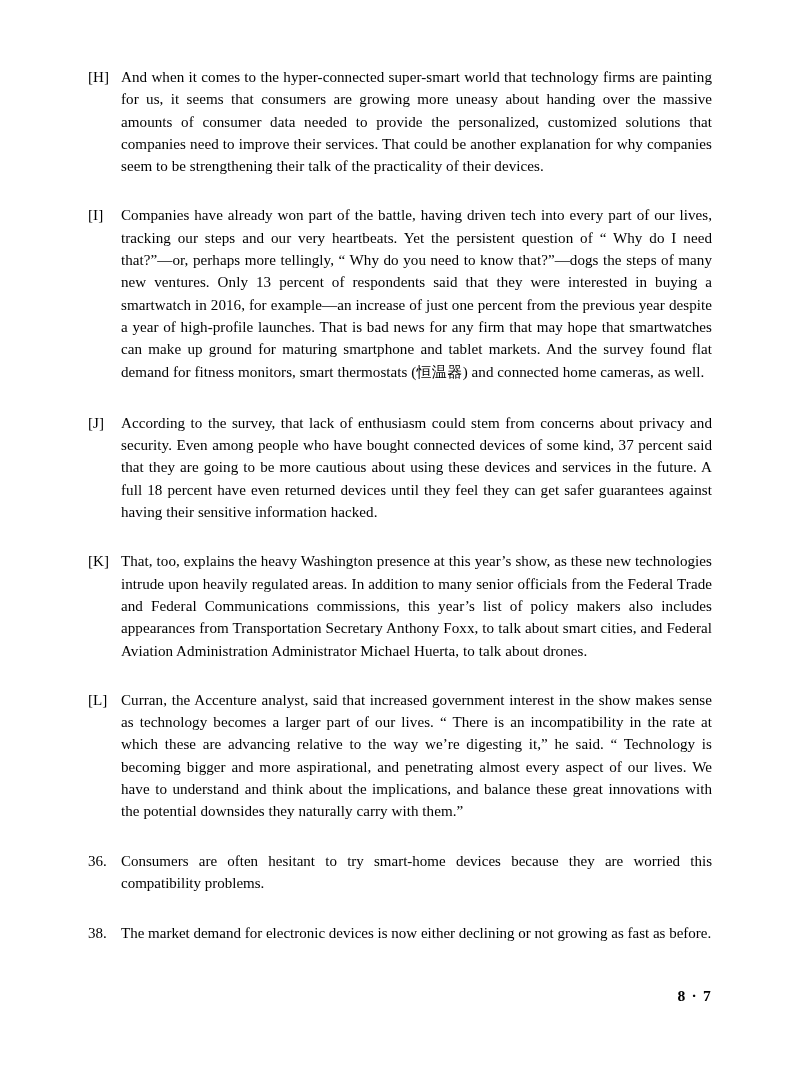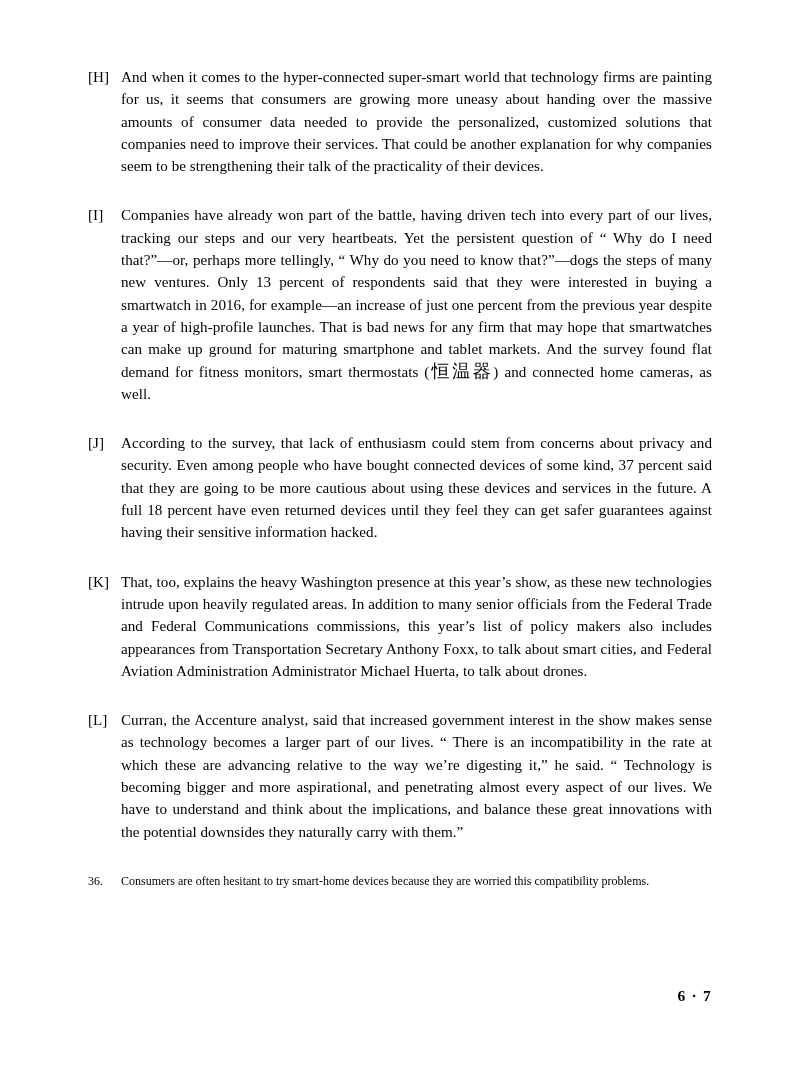--- a/index.html
+++ b/index.html
@@ -47,31 +47,31 @@
     white-space: nowrap;
   }
   .para-text {
     display: block;
   }
   
   .ital {
   }
   .cjk {
     font-family: Liberation Mono, monospace;
-    font-size: 18px;
+    font-size: 15px;
     letter-spacing: 0.4px;
   }
   
   .qitem {
     position: relative;
     padding-left: 33px;
     margin: 12px 0 27px 0;
     text-align: justify;
     text-justify: inter-word;
-    font-size: 12px;
+    font-size: 15px;
     line-height: 22.3px;
   }
   .qitem .qnum {
     position: absolute;
     left: 0;
     top: 0;
     white-space: nowrap;
   }
   .q36 { margin-bottom: 28px; }
   .q37 { margin-bottom: 28px; }
@@ -117,17 +117,21 @@
       <span class="tag">[L]</span>
       <span class="para-text">Curran, the Accenture analyst, said that increased government interest in the show makes sense as technology becomes a larger part of our lives. “ There is an incompatibility in the rate at which these are advancing relative to the way we’re digesting it,” he said. “ Technology is becoming bigger and more aspirational, and penetrating almost every aspect of our lives. We have to understand and think about the implications, and balance these great innovations with the potential downsides they naturally carry with them.”</span>
     </div>
 
     <div class="qitem q36">
       <span class="qnum">36.</span>
       <span class="para-text">Consumers are often hesitant to try smart-home devices because they are worried this compatibility problems.</span>
     </div>
 
 
+    <div class="qitem q38">
+      <span class="qnum">38.</span>
+      <span class="para-text">The market demand for electronic devices is now either declining or not growing as fast as before.</span>
+    </div>
 
   </div>
 
-  <div class="footer">6 · 7</div>
+  <div class="footer">8 · 7</div>
 </div>
 
 </body></html>

